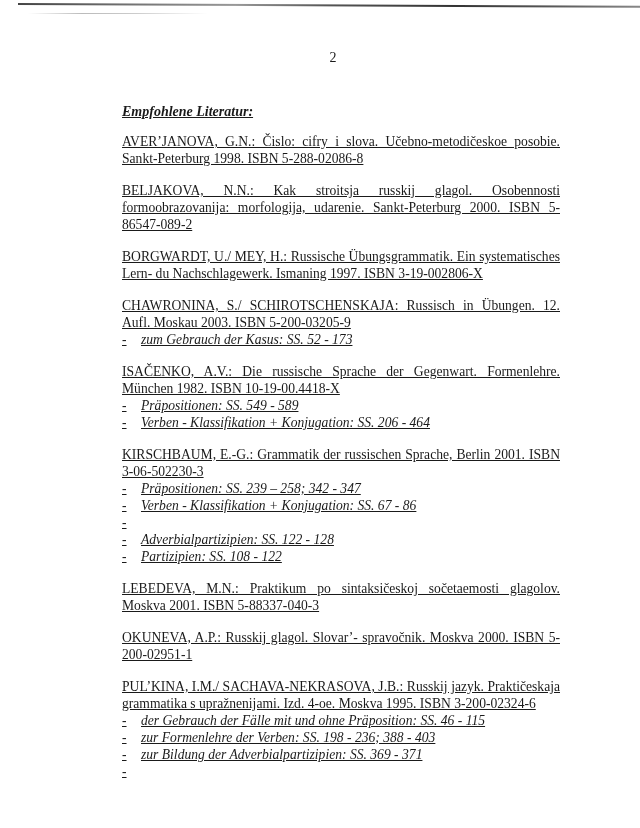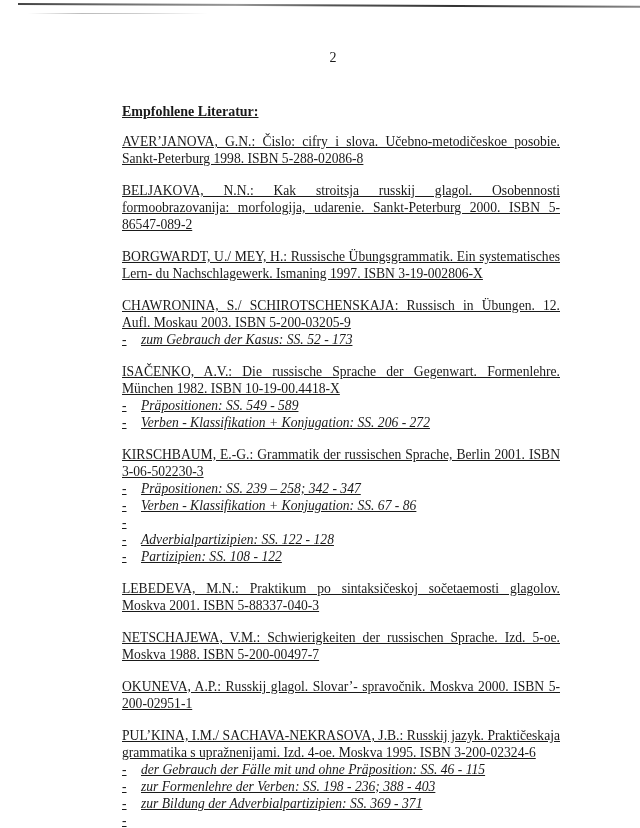--- a/index.html
+++ b/index.html
@@ -16,21 +16,21 @@
     .scanline2 {
       position: absolute; left: 28px; top: 13px; width: 180px; height: 1px;
       background: linear-gradient(to right, transparent, #bbb 30%, #ccc 60%, transparent);
     }
     .page-number {
       position: absolute; left: 0; width: 666px; top: 50px;
       text-align: center; font-size: 14px;
     }
     .heading {
       position: absolute; left: 122px; top: 104px;
-      font-size: 14px; font-weight: bold; text-decoration: underline;
+      font-size: 14px; font-weight: bold; font-style: italic; text-decoration: underline;
     }
     .entries {
       position: absolute; left: 122px; top: 133px; width: 438px;
       font-size: 13.6px; line-height: 17px;
     }
     .entry { margin: 0 0 15px 0; text-decoration: underline; }
     .entry-text { text-align: justify; text-align-last: left; }
     .sublist { list-style: none; margin: 0; padding: 0; }
     .subitem { display: flex; font-style: italic; }
     .dash { font-style: normal; width: 19px; flex: none; }
@@ -65,21 +65,21 @@
     </div>
     <div class="entry">
       <div class="entry-text">ISAČENKO, A.V.: Die russische Sprache der Gegenwart. Formenlehre. München 1982. ISBN 10-19-00.4418-X</div>
       <div class="sublist">
         <div class="subitem">
           <span class="dash">-</span>
           <span>Präpositionen: SS. 549 - 589</span>
         </div>
         <div class="subitem">
           <span class="dash">-</span>
-          <span>Verben - Klassifikation + Konjugation: SS. 206 - 272</span>
+          <span>Verben - Klassifikation + Konjugation: SS. 206 - 464</span>
         </div>
       </div>
     </div>
     <div class="entry">
       <div class="entry-text">KIRSCHBAUM, E.-G.: Grammatik der russischen Sprache, Berlin 2001. ISBN 3-06-502230-3</div>
       <div class="sublist">
         <div class="subitem">
           <span class="dash">-</span>
           <span>Präpositionen: SS. 239 – 258; 342 - 347</span>
         </div>
@@ -97,23 +97,20 @@
         <div class="subitem">
           <span class="dash">-</span>
           <span>Partizipien: SS. 108 - 122</span>
         </div>
       </div>
     </div>
     <div class="entry">
       <div class="entry-text">LEBEDEVA, M.N.: Praktikum po sintaksičeskoj sočetaemosti glagolov. Moskva 2001. ISBN 5-88337-040-3</div>
     </div>
     <div class="entry">
-      <div class="entry-text">NETSCHAJEWA, V.M.: Schwierigkeiten der russischen Sprache. Izd. 5-oe. Moskva 1988. ISBN 5-200-00497-7</div>
-    </div>
-    <div class="entry">
       <div class="entry-text">OKUNEVA, A.P.: Russkij glagol. Slovar’- spravočnik. Moskva 2000. ISBN 5-200-02951-1</div>
     </div>
     <div class="entry">
       <div class="entry-text">PUL’KINA, I.M./ SACHAVA-NEKRASOVA, J.B.: Russkij jazyk. Praktičeskaja grammatika s upražnenijami. Izd. 4-oe. Moskva 1995. ISBN 3-200-02324-6</div>
       <div class="sublist">
         <div class="subitem">
           <span class="dash">-</span>
           <span>der Gebrauch der Fälle mit und ohne Präposition: SS. 46 - 115</span>
         </div>
         <div class="subitem">

